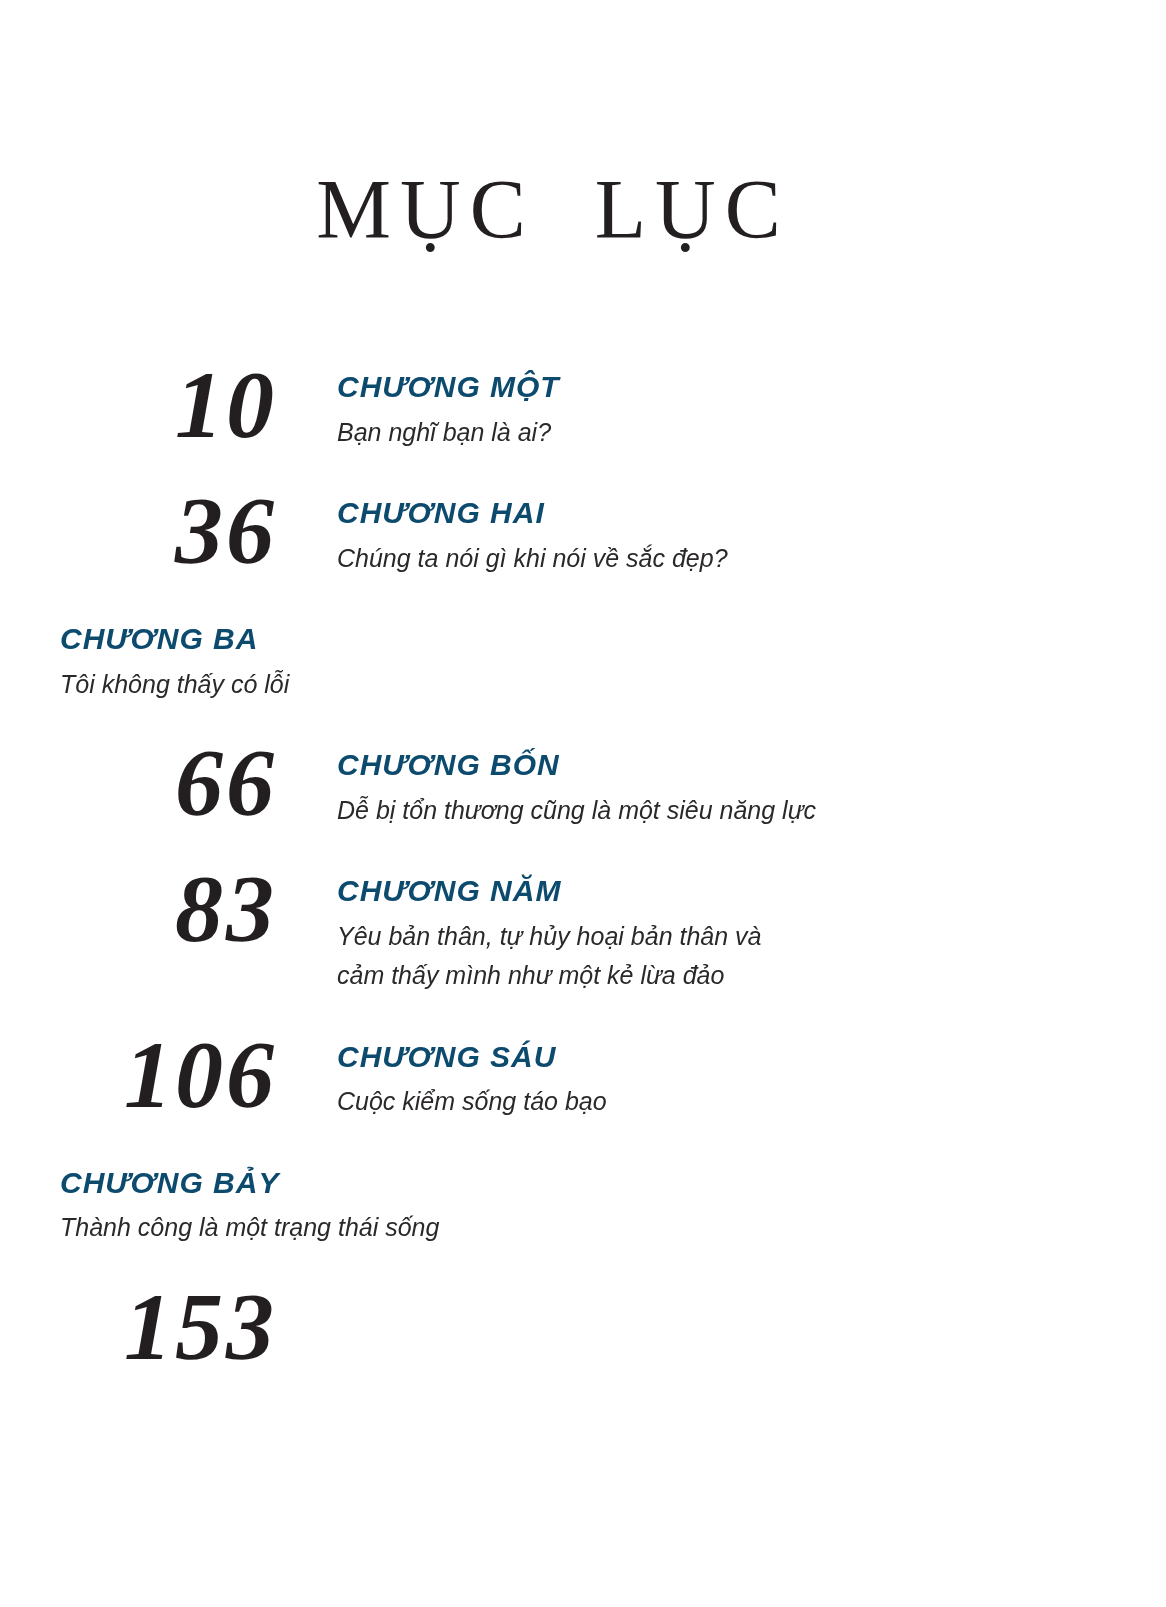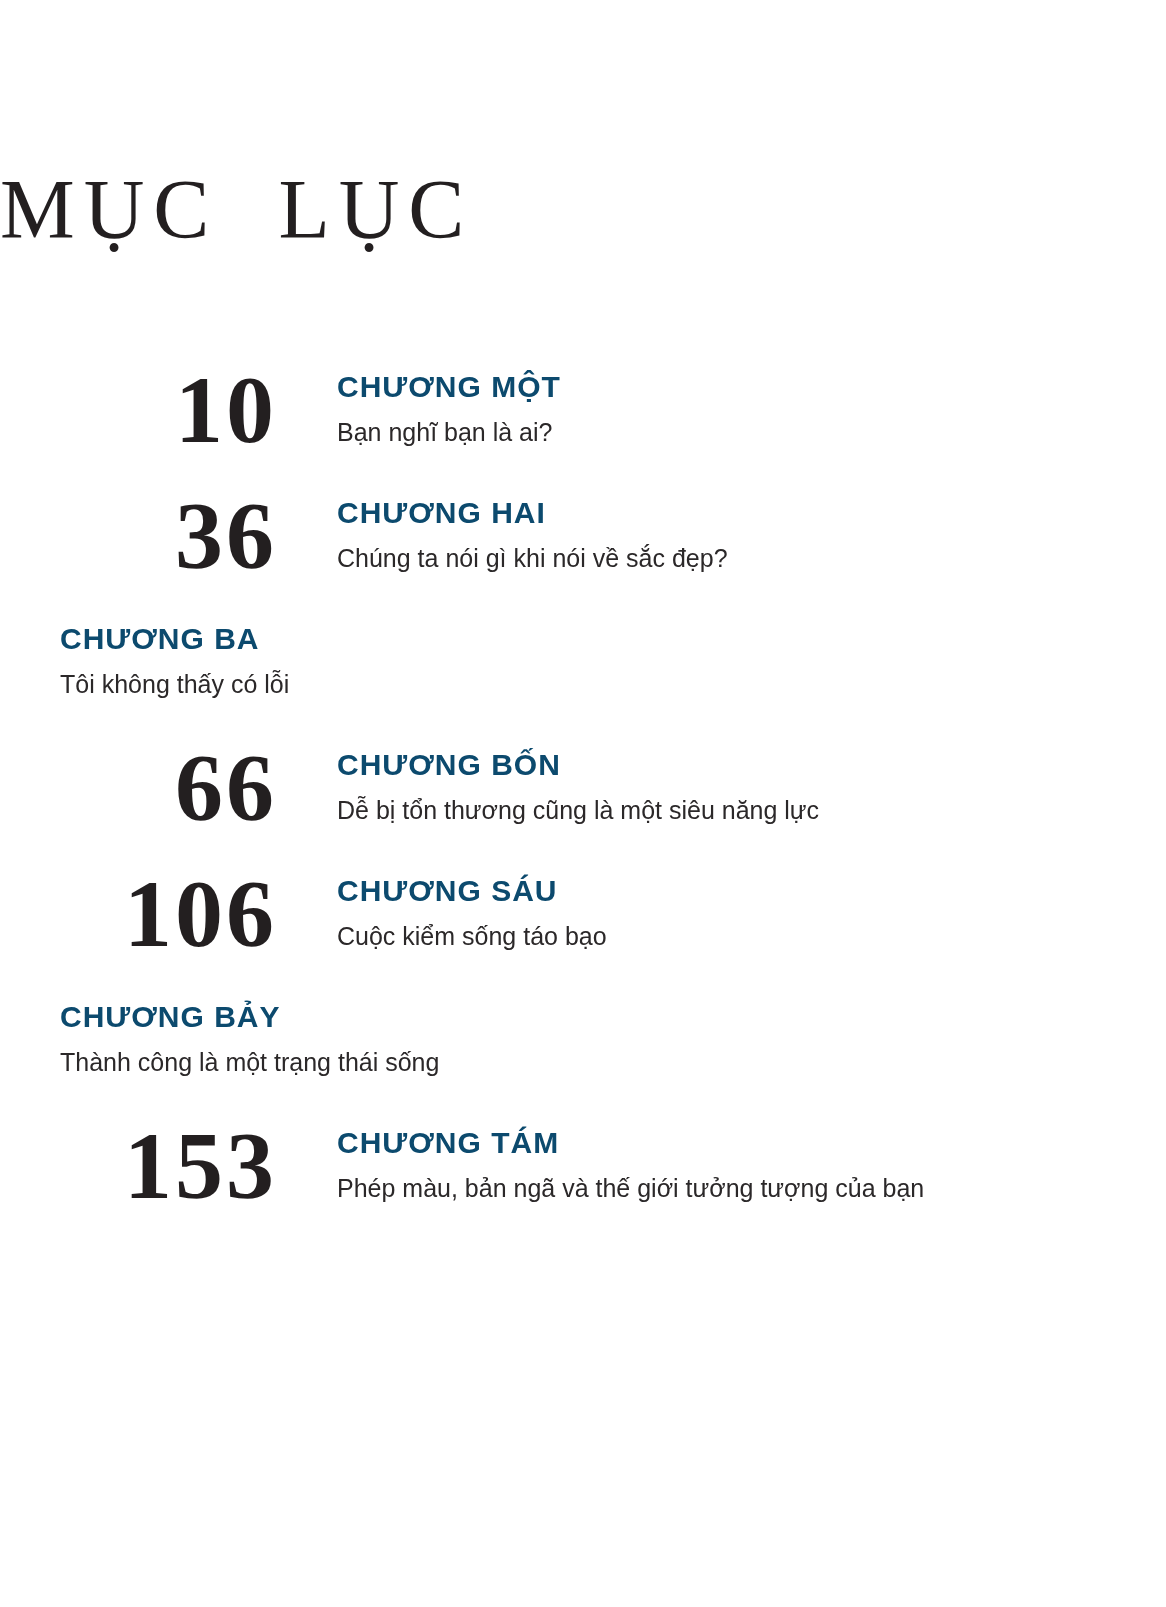--- a/index.html
+++ b/index.html
@@ -12,37 +12,38 @@
     width: 1166px;
     height: 1607px;
     background: #ffffff;
     color: #221e1f;
     overflow: hidden;
     font-family: "Liberation Sans", "DejaVu Sans", sans-serif;
   }
   .toc-title {
     padding-top: 168px;
     padding-right: 60px;
-    text-align: left;
+    text-align: center;
     font-family: "Liberation Serif", "DejaVu Serif", serif;
     font-weight: 400;
     font-size: 84px;
     line-height: 1;
     letter-spacing: 9px;
     word-spacing: 30px;
     color: #231f20;
     white-space: nowrap;
   }
   .toc {
     margin-top: 116px;
   }
   .row {
     display: flex;
-    align-items: center;
+    align-items: flex-start;
     margin-bottom: 42px;
+    font-style: italic;
   }
   .num {
     flex: 0 0 277px;
     width: 277px;
     text-align: right;
     font-family: "Liberation Serif", "DejaVu Serif", serif;
     font-weight: 700;
     font-size: 96px;
     line-height: 0.78;
     letter-spacing: 3px;
@@ -99,37 +100,41 @@
   </div>
 
   <div class="row">
     <div class="num">66</div>
     <div class="txt">
       <div class="chap">CHƯƠNG BỐN</div>
       <div class="sub">Dễ bị tổn thương cũng là một siêu năng lực</div>
     </div>
   </div>
 
+  <div class="row">
+    <div class="num">83</div>
+    <div class="txt">
+      <div class="chap">CHƯƠNG NĂM</div>
+      <div class="sub">Yêu bản thân, tự hủy hoại bản thân và
+cảm thấy mình như một kẻ lừa đảo</div>
+    </div>
+  </div>
 
   <div class="row">
     <div class="num">106</div>
     <div class="txt">
       <div class="chap">CHƯƠNG SÁU</div>
       <div class="sub">Cuộc kiểm sống táo bạo</div>
     </div>
   </div>
 
   <div class="row">
     <div class="txt">
       <div class="chap">CHƯƠNG BẢY</div>
       <div class="sub">Thành công là một trạng thái sống</div>
     </div>
   </div>
 
   <div class="row">
     <div class="num">153</div>
-    <div class="txt">
-      <div class="chap">CHƯƠNG TÁM</div>
-      <div class="sub">Phép màu, bản ngã và thế giới tưởng tượng của bạn</div>
-    </div>
   </div>
 </div>
 </div>
 
 </body></html>

